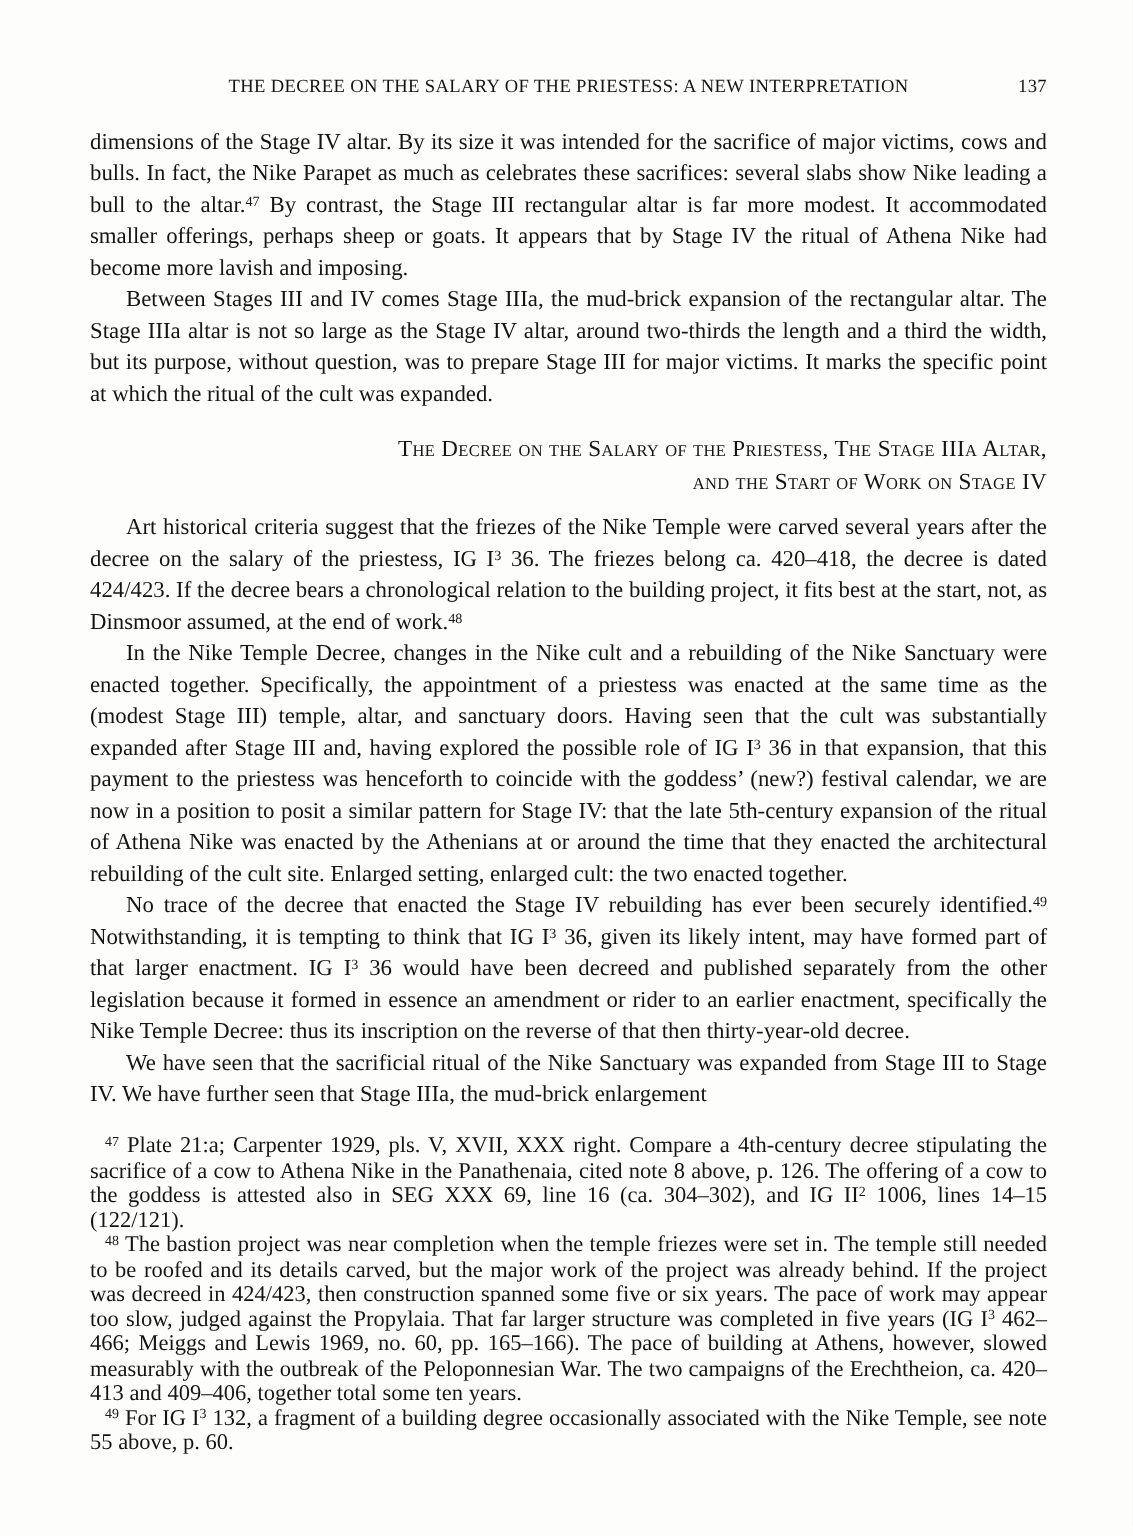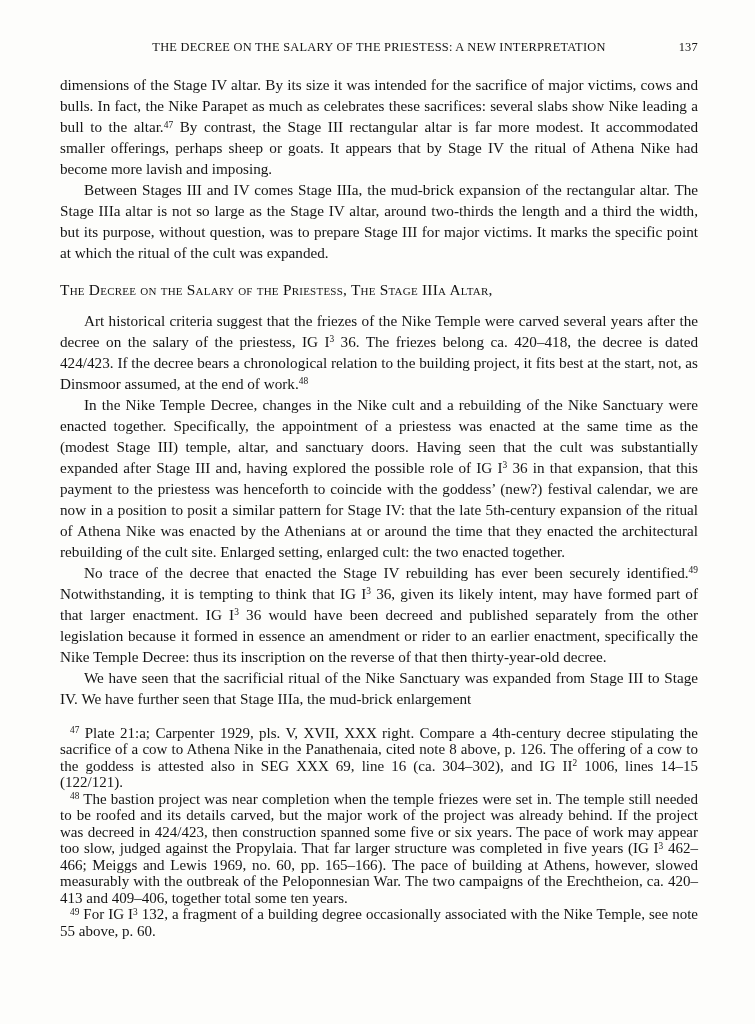--- a/index.html
+++ b/index.html
@@ -9,21 +9,21 @@
     height: 1024px;
     margin: 0 auto;
     background: #fdfdfb;
     color: #141414;
     font-family: "Liberation Serif", "DejaVu Serif", serif;
     overflow: hidden;
   }
   .page {
     width: 755px;
     height: 1024px;
-    padding: 40px 57px 0 60px;
+    padding: 50px 57px 0 60px;
   }
   .running-head {
     position: relative;
     text-align: center;
     font-size: 12.4px;
     line-height: 15px;
     letter-spacing: 0.02em;
     margin-bottom: 19px;
     white-space: nowrap;
   }
@@ -39,21 +39,21 @@
     text-align: justify;
   }
   .para.indent { text-indent: 24px; }
   .section-heading {
     margin: 16px 0 9px 0;
     font-size: 15.4px;
     line-height: 21.5px;
     font-weight: normal;
     font-variant: small-caps;
     letter-spacing: 0.015em;
-    text-align: left;
+    text-align: right;
   }
   .footnotes { margin-top: 16px; }
   .footnote {
     font-size: 15px;
     line-height: 16.5px;
     text-align: justify;
     text-indent: 10px;
   }
   sup {
     font-size: 0.62em;
@@ -76,20 +76,21 @@
   </header>
 
   <main class="body-text">
 
     <p class="para"><span>dimensions of the Stage IV altar. By its size it was intended for the sacrifice of major victims, cows and bulls. In fact, the Nike Parapet as much as celebrates these sacrifices: several slabs show Nike leading a bull to the altar.</span><sup>47</sup><span> By contrast, the Stage III rectangular altar is far more modest. It accommodated smaller offerings, perhaps sheep or goats. It appears that by Stage IV the ritual of Athena Nike had become more lavish and imposing.</span></p>
 
     <p class="para indent"><span>Between Stages III and IV comes Stage IIIa, the mud-brick expansion of the rectangular altar. The Stage IIIa altar is not so large as the Stage IV altar, around two-thirds the length and a third the width, but its purpose, without question, was to prepare Stage III for major victims. It marks the specific point at which the ritual of the cult was expanded.</span></p>
 
     <h2 class="section-heading">
       <div>The Decree on the Salary of the Priestess, The Stage IIIa Altar,</div>
+      <div>and the Start of Work on Stage IV</div>
     </h2>
 
     <p class="para indent"><span>Art historical criteria suggest that the friezes of the Nike Temple were carved several years after the decree on the salary of the priestess, </span><span class="it">IG</span><span> I</span><sup>3</sup><span> 36. The friezes belong </span><span class="it">ca.</span><span> 420–418, the decree is dated 424/423. If the decree bears a chronological relation to the building project, it fits best at the start, not, as Dinsmoor assumed, at the end of work.</span><sup>48</sup></p>
 
     <p class="para indent"><span>In the Nike Temple Decree, changes in the Nike cult and a rebuilding of the Nike Sanctuary were enacted together. Specifically, the appointment of a priestess was enacted at the same time as the (modest Stage III) temple, altar, and sanctuary doors. Having seen that the cult was substantially expanded after Stage III and, having explored the possible role of </span><span class="it">IG</span><span> I</span><sup>3</sup><span> 36 in that expansion, that this payment to the priestess was henceforth to coincide with the goddess’ (new?) festival calendar, we are now in a position to posit a similar pattern for Stage IV: that the late 5th-century expansion of the ritual of Athena Nike was enacted by the Athenians at or around the time that they enacted the architectural rebuilding of the cult site. Enlarged setting, enlarged cult: the two enacted together.</span></p>
 
     <p class="para indent"><span>No trace of the decree that enacted the Stage IV rebuilding has ever been securely identified.</span><sup>49</sup><span> Notwithstanding, it is tempting to think that </span><span class="it">IG</span><span> I</span><sup>3</sup><span> 36, given its likely intent, may have formed part of that larger enactment. </span><span class="it">IG</span><span> I</span><sup>3</sup><span> 36 would have been decreed and published separately from the other legislation because it formed in essence an amendment or rider to an earlier enactment, specifically the Nike Temple Decree: thus its inscription on the reverse of that then thirty-year-old decree.</span></p>
 
     <p class="para indent"><span>We have seen that the sacrificial ritual of the Nike Sanctuary was expanded from Stage III to Stage IV. We have further seen that Stage IIIa, the mud-brick enlargement</span></p>
 

